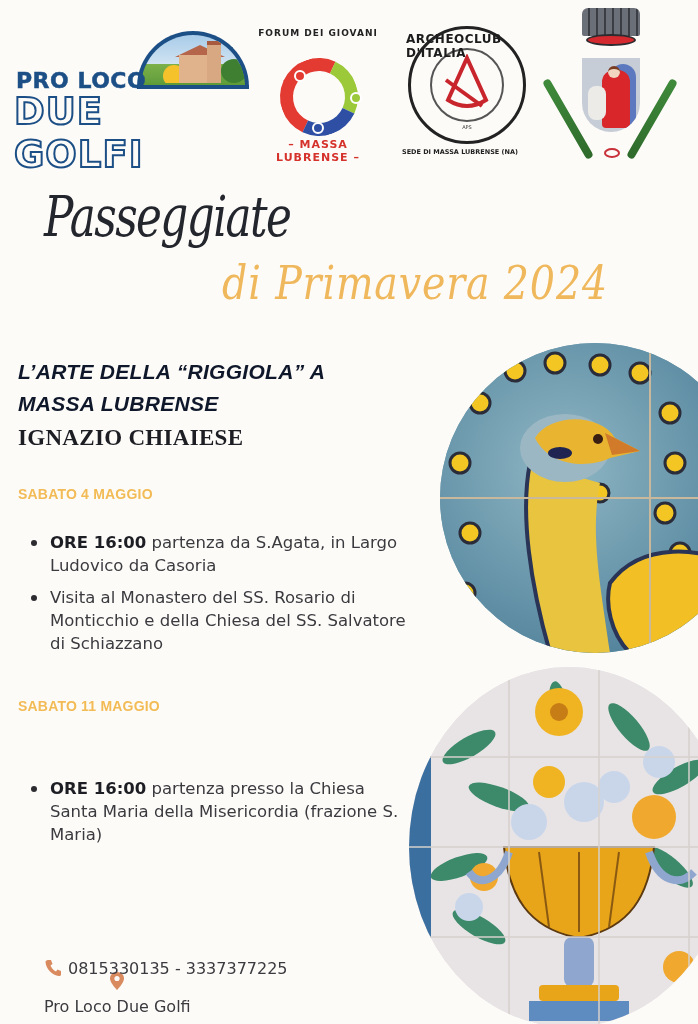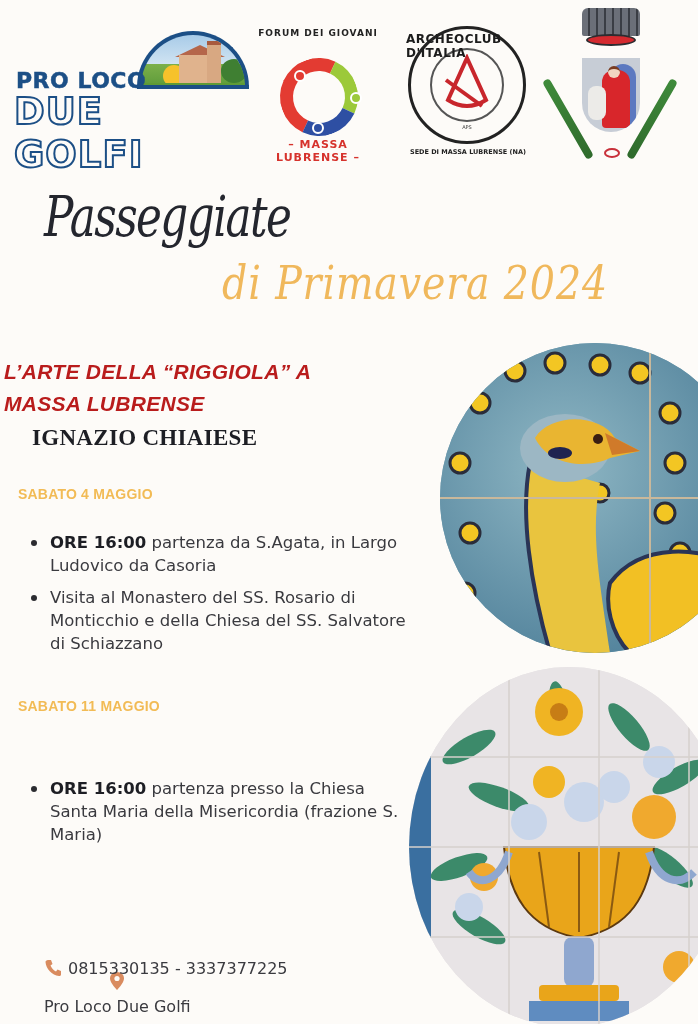--- a/index.html
+++ b/index.html
@@ -46,21 +46,21 @@
   .fh3 { left: 62px; top: 96px; background: #2e4fa3; }
   .forum-top { position: absolute; left: 0; top: 2px; width: 136px; text-align: center; font-size: 9px; font-weight: bold; letter-spacing: 1px; color: #222; }
   .forum-bot { position: absolute; left: 0; top: 112px; width: 136px; text-align: center; font-size: 11px; font-weight: bold; letter-spacing: 1px; color: #d6322c; }
 
   .logo-archeo { left: 406px; top: 24px; width: 128px; height: 140px; }
   .ar-outer { position: absolute; left: 2px; top: 2px; width: 118px; height: 118px; border-radius: 50%; border: 3px solid #222; }
   .ar-inner { position: absolute; left: 24px; top: 24px; width: 74px; height: 74px; border-radius: 50%; border: 2px solid #555; }
   .ar-text { position: absolute; left: 0; top: 8px; width: 122px; text-align: left; font-size: 12px; font-weight: bold; letter-spacing: 0.5px; color: #1c1c1c; }
   .ar-mark { position: absolute; left: 36px; top: 30px; width: 50px; height: 60px; }
   .ar-aps { position: absolute; left: 0; top: 100px; width: 122px; text-align: center; font-size: 5px; color: #333; }
-  .ar-sede { position: absolute; left: -4px; top: 124px; width: 132px; text-align: center; font-size: 6.5px; font-weight: bold; color: #222; }
+  .ar-sede { position: absolute; left: -4px; top: 124px; width: 132px; font-size: 6.5px; font-weight: bold; color: #222; }
 
   .logo-stemma { left: 548px; top: 4px; width: 124px; height: 172px; }
   .st-crown { position: absolute; left: 34px; top: 4px; width: 58px; height: 40px; }
   .st-crown-top { position: absolute; left: 0; top: 0; width: 58px; height: 28px; background: repeating-linear-gradient(90deg, #6b6f78 0 6px, #3a3d44 6px 8px); border-radius: 6px 6px 2px 2px; }
   .st-crown-base { position: absolute; left: 4px; top: 26px; width: 50px; height: 12px; background: #d42a2f; border-radius: 50%; border: 2px solid #2c2c30; }
   .st-shield {
     position: absolute; left: 34px; top: 54px; width: 58px; height: 74px;
     background: #c7cdd6; border-radius: 0 0 29px 29px; overflow: hidden;
   }
   .st-madonna { position: absolute; left: 20px; top: 12px; width: 28px; height: 58px; background: #d8262b; border-radius: 12px 12px 4px 4px; }
@@ -79,27 +79,27 @@
     color: #24262e; letter-spacing: -2px; transform: scaleX(0.78); transform-origin: left;
   }
   .title-2 {
     position: absolute; left: 222px; top: 256px;
     font-family: "DejaVu Serif", serif; font-style: italic; font-size: 46px; font-weight: normal;
     color: #f0b85c; letter-spacing: 1px; transform: scaleX(0.86); transform-origin: left;
   }
 
   
   .headline {
-    position: absolute; left: 4px; top: 356px; width: 360px;
+    position: absolute; left: 18px; top: 356px; width: 360px;
     font-family: "Liberation Sans", sans-serif; font-weight: bold; font-style: italic;
-    font-size: 21px; line-height: 32px; color: #b91c1c; letter-spacing: 0.3px;
+    font-size: 21px; line-height: 32px; color: #0f172a; letter-spacing: 0.3px;
   }
   .speaker {
     position: absolute; left: 18px; top: 425px;
-    font-family: "Liberation Serif", serif; font-weight: bold; font-size: 23px; color: #1d1e24; letter-spacing: 0.3px; margin-left: 14px;
+    font-family: "Liberation Serif", serif; font-weight: bold; font-size: 23px; color: #1d1e24; letter-spacing: 0.3px;
   }
 
   
   .date {
     position: absolute; left: 18px;
     font-family: "Liberation Sans", sans-serif; font-weight: bold; font-size: 14px; color: #f2bb55; letter-spacing: 0.2px;
   }
   .date-1 { top: 486px; }
   .date-2 { top: 698px; }
 

